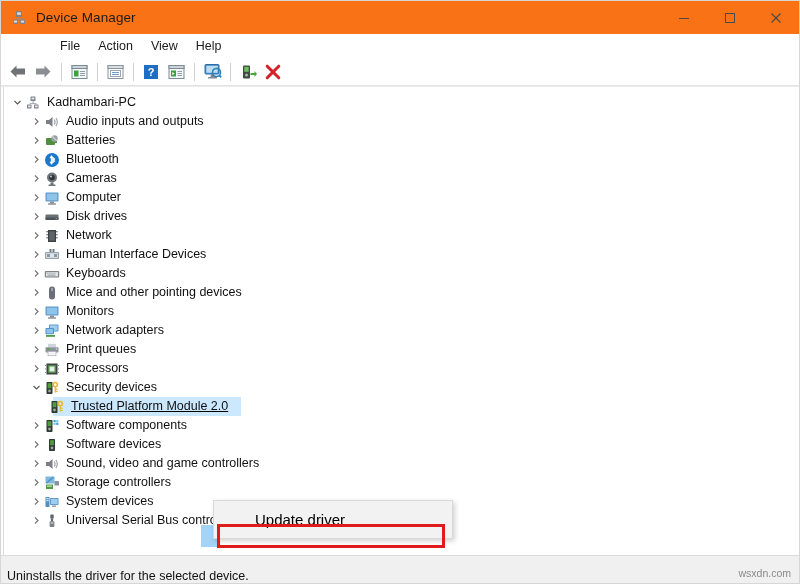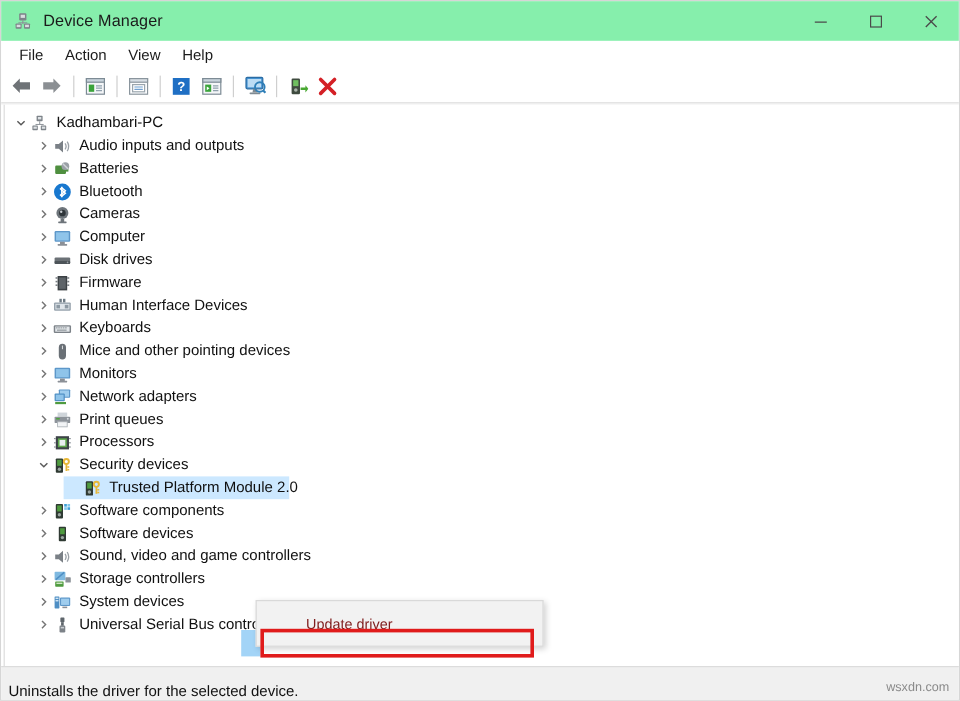--- a/index.html
+++ b/index.html
@@ -26,21 +26,21 @@
     background: #ffffff;
     border: 1px solid #d6d6d6;
     box-sizing: border-box;
     display: flex;
     flex-direction: column;
   }
 
   
   .titlebar {
     height: 33px;
-    background: #86efac;
+    background: #f97316;
     display: flex;
     align-items: center;
     flex: 0 0 auto;
     position: relative;
   }
   .title-icon {
     width: 18px;
     height: 18px;
     margin-left: 9px;
     margin-right: 8px;
@@ -70,20 +70,21 @@
   .win-btn svg { display: block; }
 
   
   .menubar {
     height: 24px;
     display: flex;
     align-items: center;
     padding-left: 6px;
     flex: 0 0 auto;
     background: #ffffff;
+    margin-left: 44px;
   }
   .menu-item {
     font-size: 12.5px;
     color: #1b1b1b;
     padding: 3px 9px;
     line-height: 1;
   }
 
   
   .toolbar {
@@ -166,42 +167,42 @@
   .chev svg { display:block; }
   .ico {
     width: 16px;
     height: 16px;
     margin-right: 4px;
     flex: 0 0 auto;
     position: relative;
   }
   .indent0 { padding-left: 8px; }
   .indent1 { padding-left: 27px; }
-  .indent2 { padding-left: 52px; }
+  .indent2 { padding-left: 32px; text-decoration: underline; }
   .indent2 .ico { margin-left: 16px; }
 
   
   .ctxmenu {
     position: absolute;
     left: 212px;
     top: 413px;
     width: 238px;
     background: #f2f2f2;
     border: 1px solid #d9d9d9;
     box-shadow: 2px 2px 5px rgba(0,0,0,0.18);
     z-index: 40;
     padding: 6px 0 6px 0;
   }
   .ctx-item {
     height: 25px;
     display: flex;
     align-items: center;
     padding-left: 41px;
-    font-size: 12px;
-    color: #7f1d1d;
+    font-size: 15px;
+    color: #000000;
     position: relative;
   }
   .ctx-item.highlight {
     background: #a3d4f7;
   }
   .ctx-redbox {
     position: absolute;
     left: 216px;
     top: 437px;
     width: 228px;
@@ -506,21 +507,21 @@
             <rect x="4" y="2" width="8" height="12" fill="#3c4145"></rect>
             <rect x="5.2" y="3.3" width="5.6" height="9.4" fill="#5d6368"></rect>
             <rect x="2.3" y="3" width="1.7" height="1.3" fill="#787e83"></rect>
             <rect x="2.3" y="6" width="1.7" height="1.3" fill="#787e83"></rect>
             <rect x="2.3" y="9" width="1.7" height="1.3" fill="#787e83"></rect>
             <rect x="12" y="3" width="1.7" height="1.3" fill="#787e83"></rect>
             <rect x="12" y="6" width="1.7" height="1.3" fill="#787e83"></rect>
             <rect x="12" y="9" width="1.7" height="1.3" fill="#787e83"></rect>
           </svg>
         </div>
-        <div class="lbl">Firmware</div>
+        <div class="lbl">Network</div>
       </div>
 
       <div class="row indent1">
         <div class="chev">
           <svg width="9" height="9" viewBox="0 0 9 9">
               <path d="M3 1.5 L6 4.5 L3 7.5" fill="none" stroke="#767676" stroke-width="1.2"></path>
             </svg>
         </div>
         <div class="ico">
           <svg width="16" height="16" viewBox="0 0 16 16">

